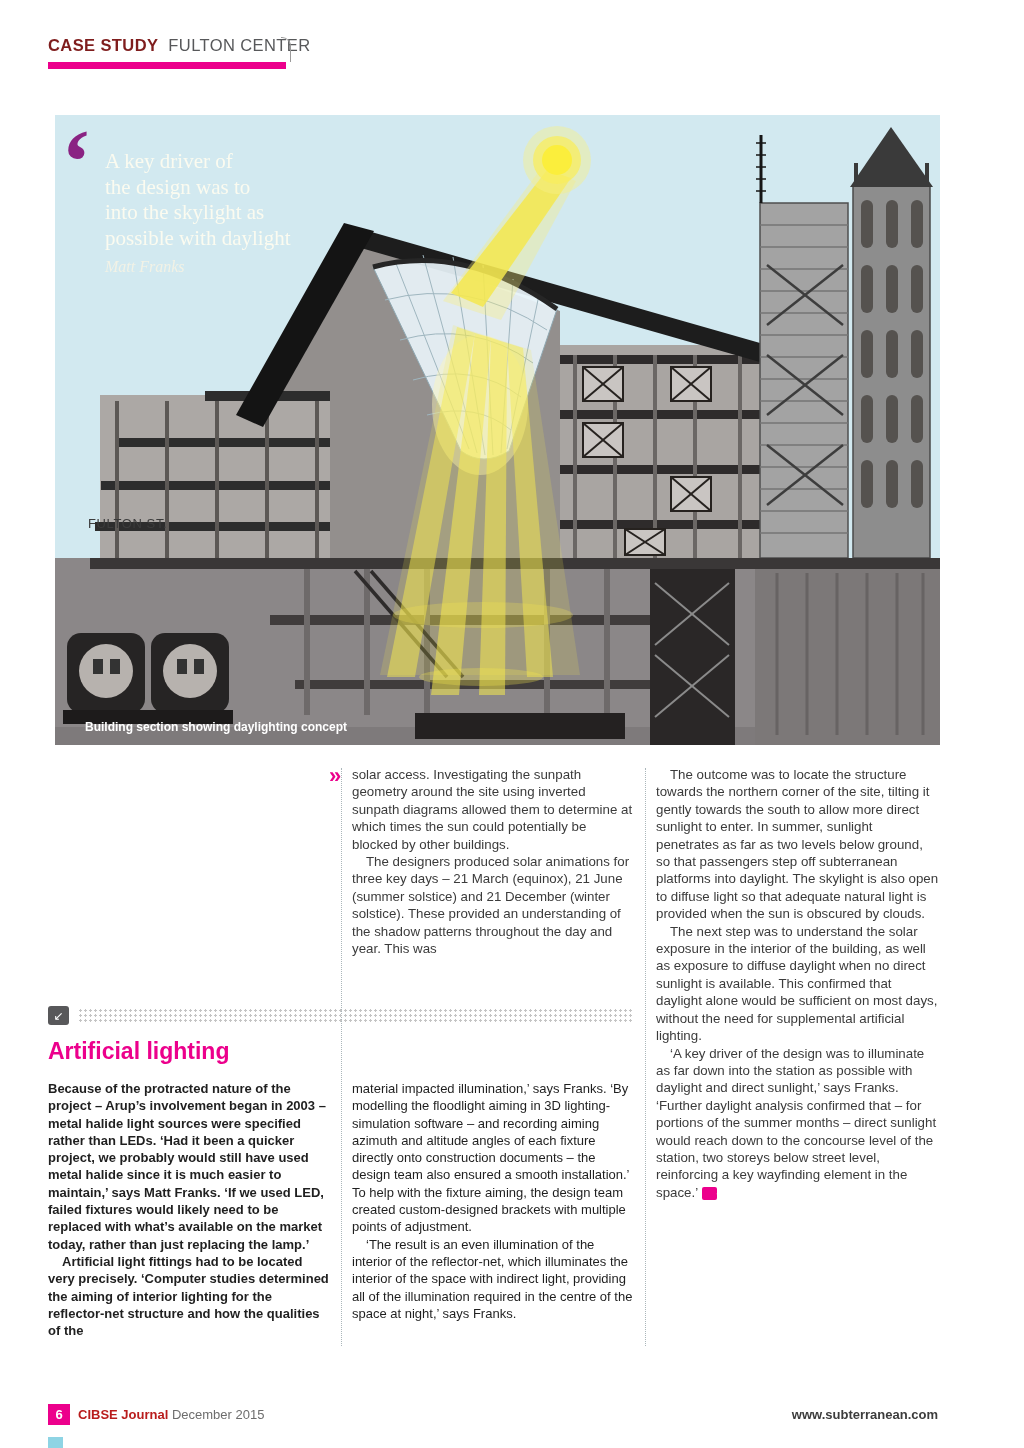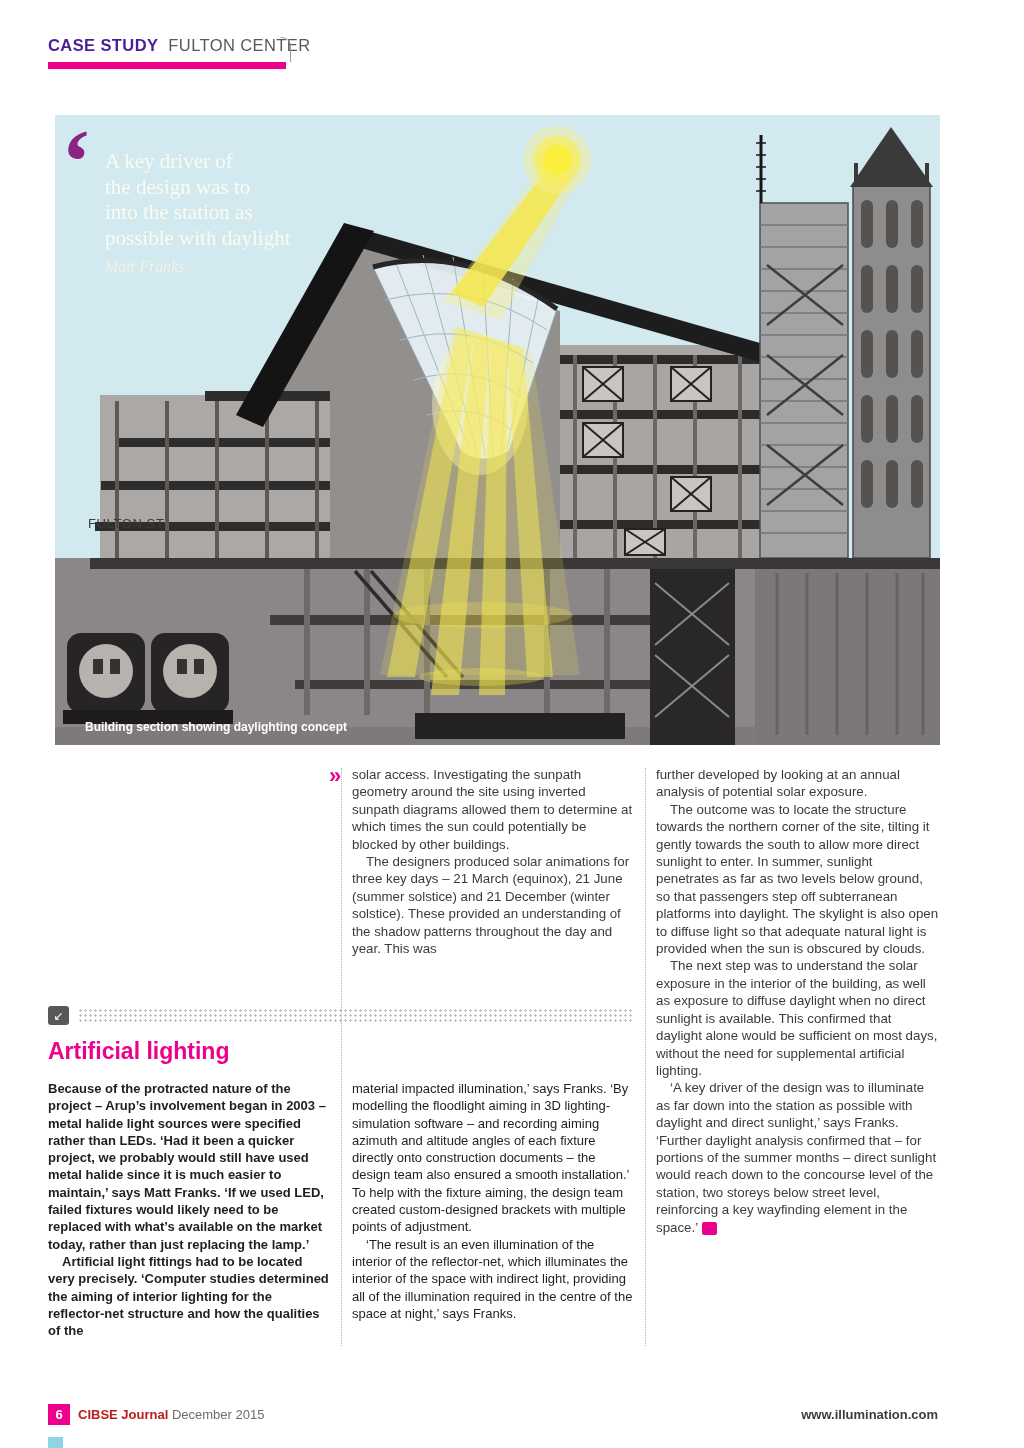--- a/index.html
+++ b/index.html
@@ -2,21 +2,21 @@
 <html><head>
 <meta charset="utf-8">
 <style>
   * { margin:0; padding:0; box-sizing:border-box; }
   html,body { background:#ffffff; }
   body { font-family:"Liberation Sans", sans-serif; }
   .page { position:relative; width:1024px; height:1448px; background:#fff; overflow:hidden; }
 
   
   .kicker { position:absolute; left:48px; top:36px; font-size:16.5px; letter-spacing:.4px; white-space:nowrap; }
-  .kicker-case { color:#4c1d95; font-weight:bold; }
+  .kicker-case { color:#7f1d1d; font-weight:bold; }
   .kicker-title { color:#57585a; margin-left:5px; }
   .kicker-bracket { position:absolute; left:281px; top:37px; width:10px; height:25px;
                     border-right:1.5px solid #9a9a9a; border-top:1.5px solid #9a9a9a; border-top-right-radius:9px; }
   .kicker-rule { position:absolute; left:48px; top:62px; width:238px; height:7px; background:#ec008c; }
 
   
   .hero { position:absolute; left:55px; top:115px; width:885px; height:630px; }
   .hero svg { position:absolute; left:0; top:0; width:885px; height:630px; }
   .quote { position:absolute; left:6px; top:14px; width:310px; }
   .quote-mark { position:absolute; left:0; top:-14px; font-family:"Liberation Serif", serif; font-weight:bold;
@@ -250,42 +250,41 @@
       <circle cx="502" cy="45" r="34" fill="#f7ef8a" opacity="0.45"></circle>
       <circle cx="502" cy="45" r="24" fill="#f8ee5e" opacity="0.75"></circle>
       <circle cx="502" cy="45" r="15" fill="#fbee3c"></circle>
     </svg>
 
     <div class="quote">
       <span class="quote-mark">‘</span>
       <div class="quote-text">
         <div>A key driver of</div>
         <div>the design was to</div>
-        <div>into the station as</div>
+        <div>into the skylight as</div>
         <div>possible with daylight</div>
       </div>
       <div class="quote-attr">Matt Franks</div>
     </div>
 
     <div class="fulton-label">FULTON ST.</div>
     <div class="caption">Building section showing daylighting concept</div>
   </div>
 
   <div class="vrule v1"></div>
   <div class="vrule v2"></div>
 
   <div class="chevron">»</div>
 
   <div class="col col-mid-top">
     <p>solar access. Investigating the sunpath geometry around the site using inverted sunpath diagrams allowed them to determine at which times the sun could potentially be blocked by other buildings.</p>
     <p class="indent">The designers produced solar animations for three key days – 21 March  (equinox), 21 June (summer solstice) and 21 December (winter solstice). These provided an understanding of the shadow patterns throughout the day and year. This was</p>
   </div>
 
   <div class="col col-right">
-    <p>further developed by looking at an annual analysis of potential solar exposure.</p>
     <p class="indent">The outcome was to locate the structure towards the northern corner of the site, tilting it gently towards the south to allow more direct sunlight to enter. In summer, sunlight penetrates as far as two levels below ground, so that passengers step off subterranean platforms into daylight. The skylight is also open to diffuse light so that adequate natural light is provided when the sun is obscured by clouds.</p>
     <p class="indent">The next step was to understand the solar exposure in the interior of the building, as well as exposure to diffuse daylight when no direct sunlight is available. This confirmed that daylight alone would be sufficient on most days, without the need for supplemental artificial lighting.</p>
     <p class="indent"><span>‘A key driver of the design was to illuminate as far down into the station as possible with daylight and direct sunlight,’ says Franks. ‘Further daylight analysis confirmed that – for portions of the summer months – direct sunlight would reach down to the concourse level of the station, two storeys below street level, reinforcing a key wayfinding element in the space.’</span><span class="end-icon">↵</span></p>
   </div>
 
   <div class="jump-icon">↙</div>
   <div class="dot-band"></div>
   <h2 class="art-heading">Artificial lighting</h2>
 
   <div class="col col-left-art">
@@ -295,16 +294,16 @@
 
   <div class="col col-mid-bot">
     <p>material impacted illumination,’ says Franks. ‘By modelling the floodlight aiming in 3D lighting-simulation software – and recording aiming azimuth and altitude angles of each fixture directly onto construction documents – the design team also ensured a smooth installation.’ To help with the fixture aiming, the design team created custom-designed brackets with multiple points of adjustment.</p>
     <p class="indent">‘The result is an even illumination of the interior of the reflector-net, which illuminates the interior of the space with indirect light, providing all of the illumination required in the centre of the space at night,’ says Franks.</p>
   </div>
 
   <div class="pagenum">6</div>
   <div class="journal">
     <b>CIBSE Journal</b><span> December 2015</span>
   </div>
-  <div class="site">www.illumination.com</div>
+  <div class="site">www.subterranean.com</div>
   <div class="corner-swatch"></div>
 
 </div>
 
 </body></html>

